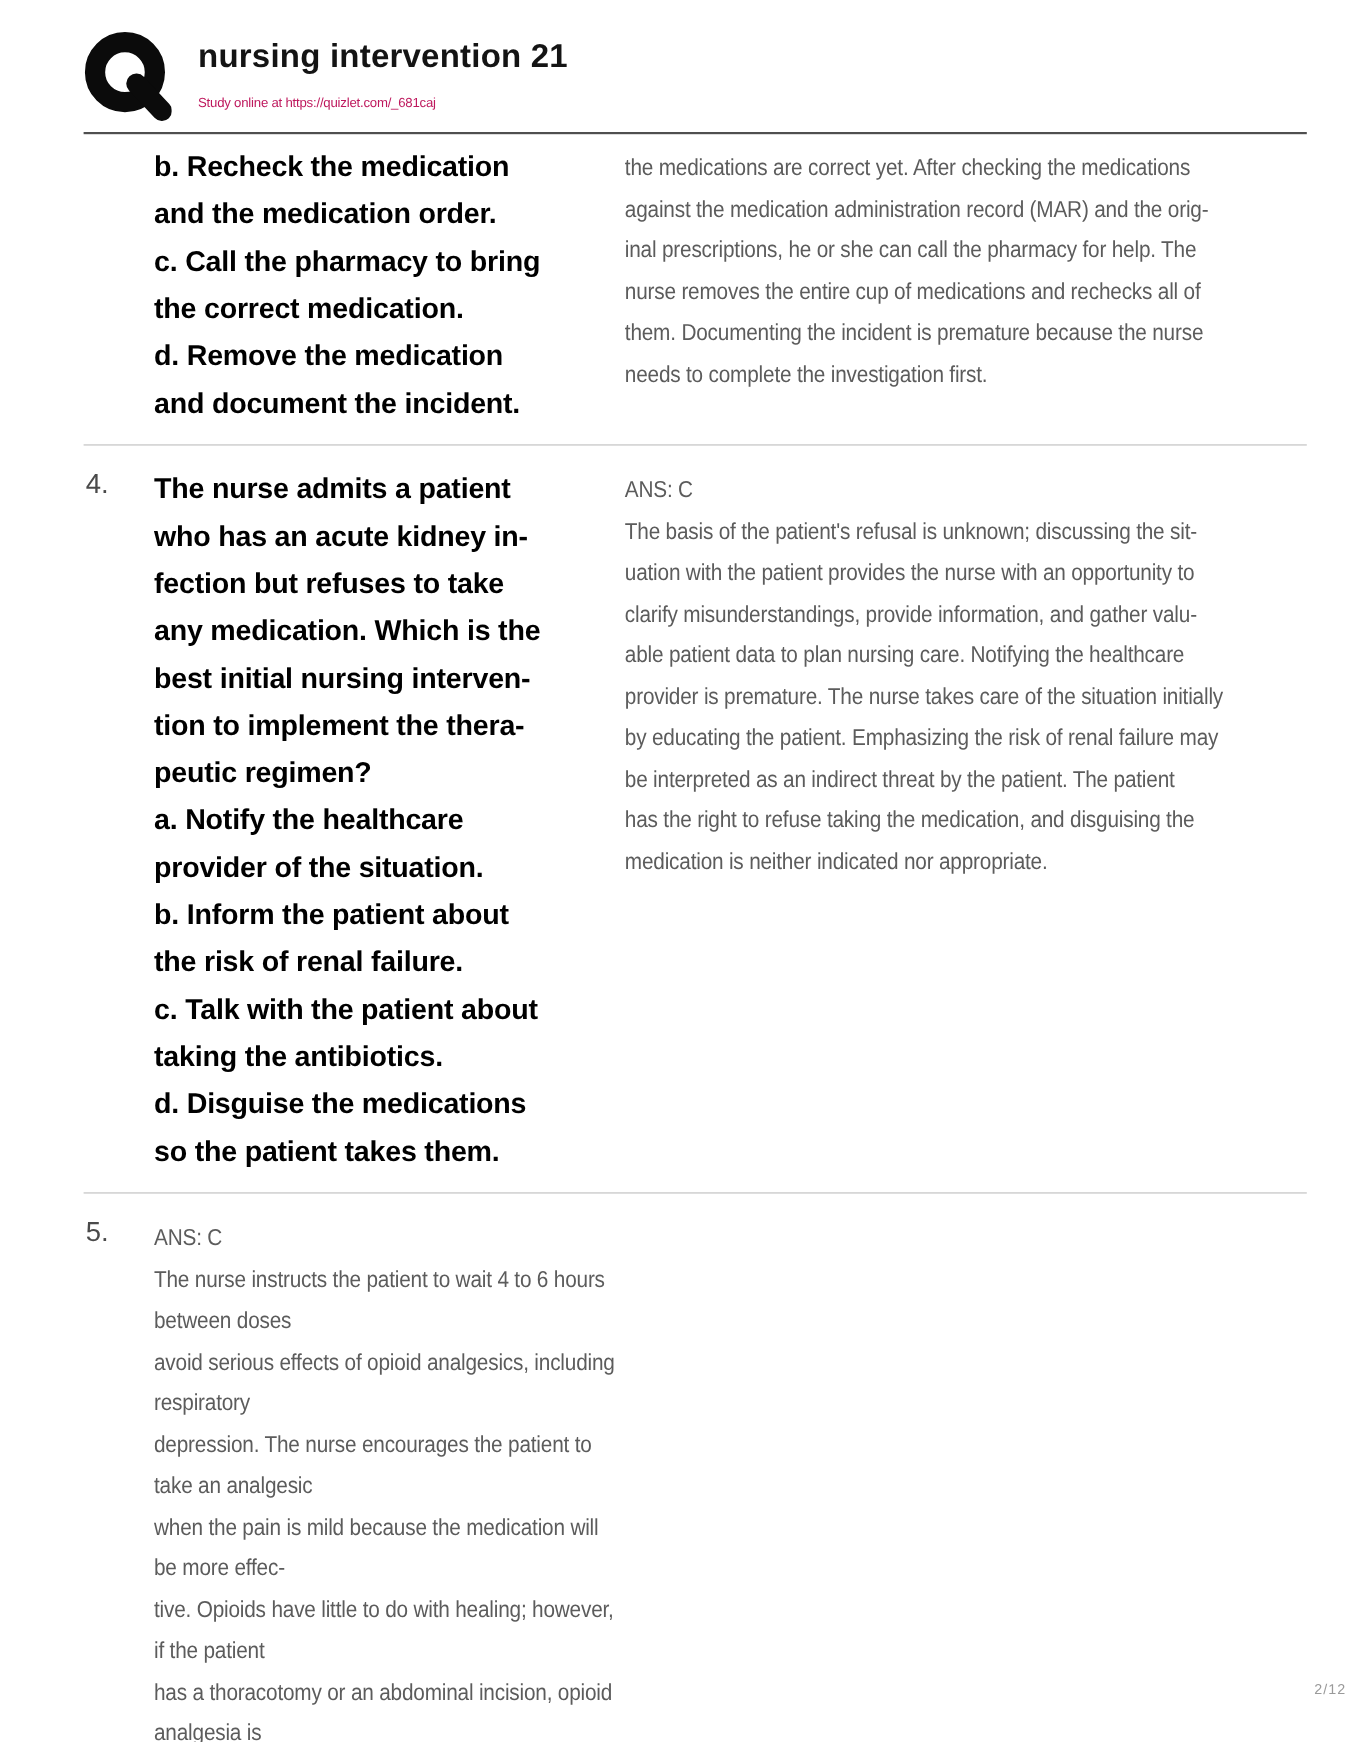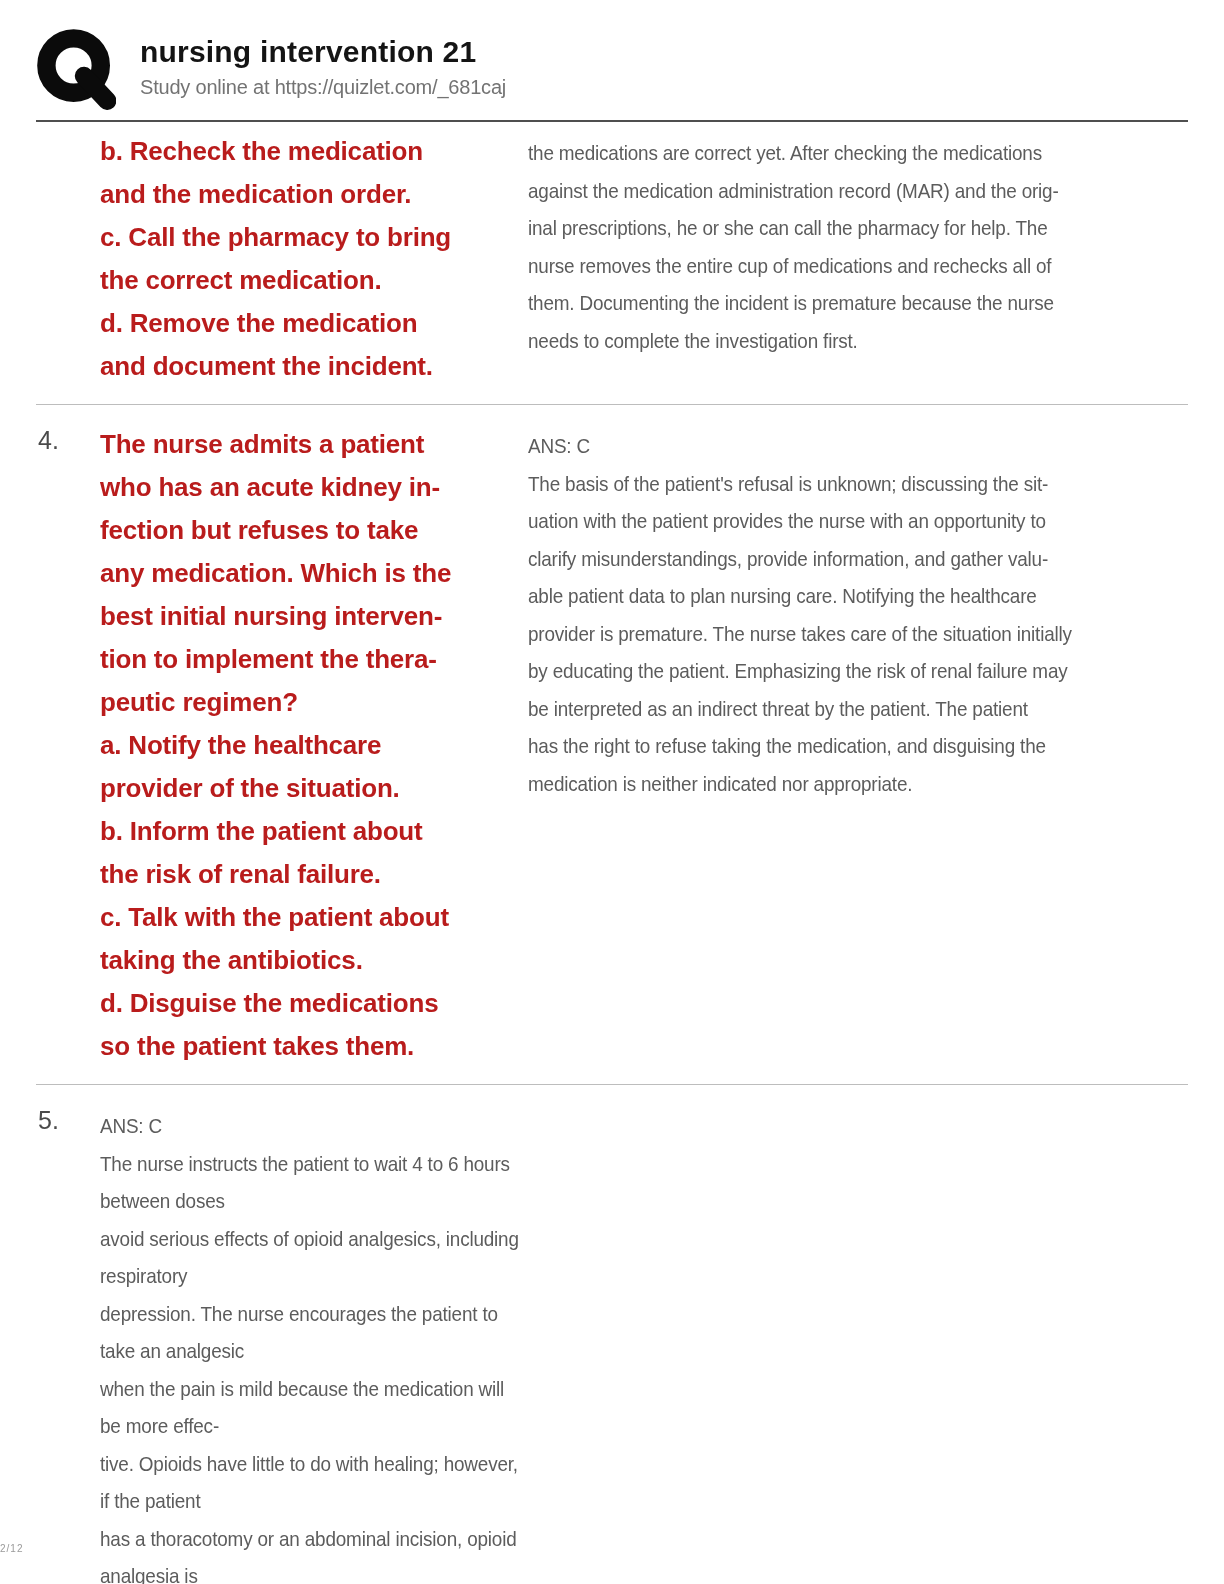--- a/index.html
+++ b/index.html
@@ -6,43 +6,44 @@
   html, body { background: #ffffff; }
   body { font-family: "Liberation Sans", sans-serif; }
 
   .page {
     position: relative;
     width: 1224px;
     height: 1584px;
     background: #ffffff;
     overflow: hidden;
     padding-top: 26px;
+    padding-left: 40px;
   }
 
   
   .header {
     display: flex;
     align-items: flex-start;
     gap: 24px;
     padding: 0 40px 8px 36px;
   }
   .logo { width: 80px; height: 84px; flex: 0 0 auto; }
   .logo svg { width: 100%; height: 100%; display: block; }
   .header-text { padding-top: 8px; }
   .title {
     font-size: 30px;
     font-weight: 600;
     color: #141414;
     letter-spacing: 0.2px;
     line-height: 1.2;
   }
   .subtitle {
-    font-size: 20px;
-    color: #737373;
-    margin-top: 6px;
+    font-size: 12px;
+    color: #be185d;
+    margin-top: 16px;
     letter-spacing: -0.2px;
   }
   .header-rule {
     border: none;
     border-top: 2px solid #4f4f4f;
     margin: 2px 36px 0 36px;
   }
 
   
   .qa {
@@ -53,21 +54,21 @@
   }
   .qa.first { padding-top: 8px; }
   .qnum {
     font-size: 25px;
     color: #4a4a4a;
     padding-top: 3px;
   }
   .qtext {
     font-size: 26px;
     font-weight: 700;
-    color: #b91c1c;
+    color: #000000;
     line-height: 43px;
     letter-spacing: -0.2px;
     white-space: pre-line;
   }
   .acell { overflow: visible; padding-top: 4px; }
   .atext {
     font-size: 21px;
     color: #5c5c5c;
     line-height: 37.5px;
     letter-spacing: -0.2px;
@@ -78,25 +79,25 @@
   }
   .item-rule {
     border: none;
     border-top: 1px solid #bdbdbd;
     margin: 0 36px;
   }
 
   
   .footer {
     position: absolute;
-    bottom: 30px;
+    bottom: 41px;
     left: 0;
     width: 100%;
-    text-align: left;
-    font-size: 10px;
+    text-align: right;
+    font-size: 13px;
     color: #9a9a9a;
     letter-spacing: 1px;
   }
 </style>
 </head>
 <body>
 
 <div class="page">
 
   <header class="header">

